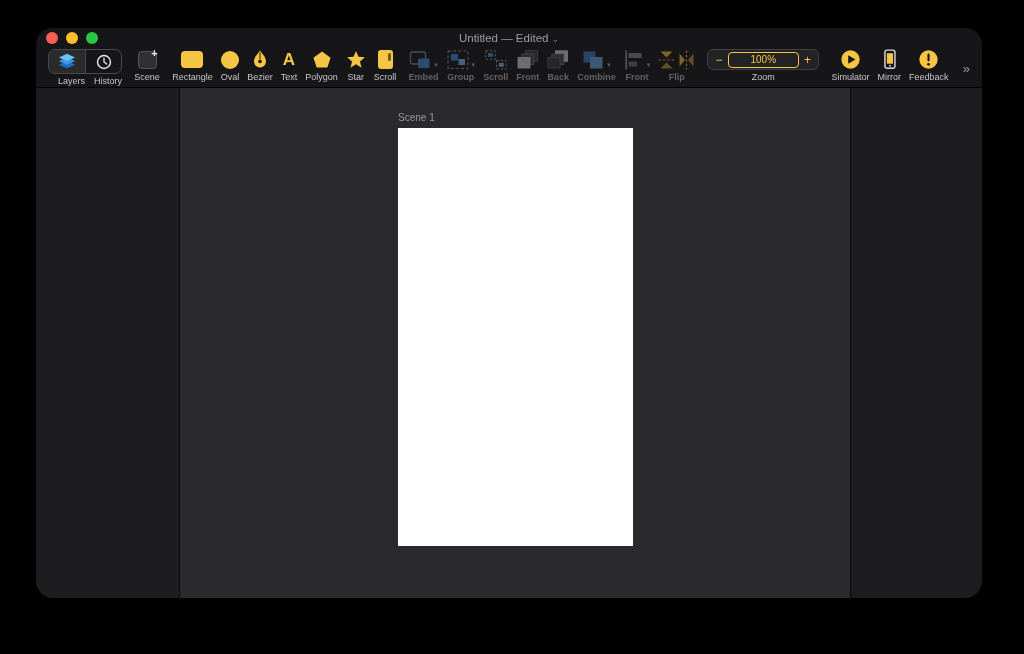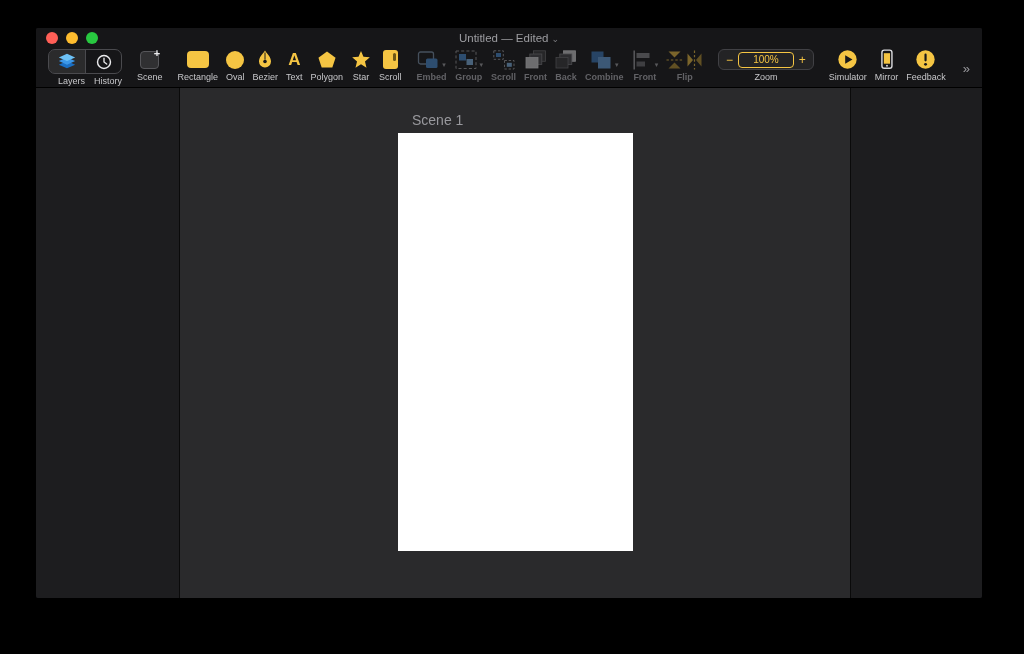--- a/index.html
+++ b/index.html
@@ -1,19 +1,19 @@
 <!DOCTYPE html>
 <html><head>
 <meta charset="utf-8">
 <style>
   * { margin:0; padding:0; box-sizing:border-box; }
   html,body { width:1024px; height:654px; background:#000; overflow:hidden;
               font-family:"Liberation Sans","DejaVu Sans",sans-serif; }
   .window { position:absolute; left:36px; top:28px; width:946px; height:570px;
-            background:#161618; border-radius:2px; overflow:hidden;
+            background:#161618; border-radius:17px; overflow:hidden;
             box-shadow:0 25px 60px rgba(0,0,0,.7); }
 
   
   .titlebar { height:18px; position:relative; background:#161618; }
   .traffic { position:absolute; left:10px; top:4px; display:flex; gap:8px; }
   .light { width:12px; height:12px; border-radius:50%; border:none; padding:0; }
   .light.red{background:#FF5F57} .light.yellow{background:#FEBC2E} .light.green{background:#28C840}
   .title { position:absolute; left:0; right:0; top:4px; text-align:center;
            font-size:11.5px; color:#9d9da1; }
   .title .chev { font-size:9px; color:#7d7d81; margin-left:3px; }
@@ -45,32 +45,32 @@
   .glyph-oval { width:18px; height:18px; background:#F5C543; border-radius:50%; display:inline-block; }
   .glyph-text { font-size:17px; font-weight:700; color:#F5C543; line-height:1; }
   .glyph-scroll { width:15px; height:19px; background:#F5C543; border-radius:3px; position:relative; display:inline-block; }
   .glyph-scroll::after { content:""; position:absolute; right:2px; top:2.5px; width:2.5px; height:8px;
                          background:#6d5717; border-radius:2px; }
 
   .zoom-ctl { display:flex; align-items:center; height:21px; background:#232325;
               border:1px solid #414145; border-radius:6px; padding:0 2px; }
   .zoom-btn { color:#F5C543; font-size:12px; line-height:1; padding:0 5px; }
   .zoom-value { border:1px solid #F5C543; border-radius:4px; color:#F5C543;
-                font-size:10px; padding:2px 14px; line-height:1; }
+                font-size:10px; padding:2px 22px; line-height:1; }
 
   .tb-overflow { align-self:center; color:#98989c; font-size:13px; padding:0 2px; }
 
   
   .content { display:flex; height:510px; }
   .panel { background:#1d1d1f; }
   .panel.left  { width:144px; border-right:1px solid #0a0a0a; }
   .panel.right { width:132px; border-left:1px solid #0a0a0a; }
   .canvas { flex:1; background:#2a2a2c; position:relative; }
   .scene-wrap { position:absolute; left:218px; top:24px; }
-  .scene-label { font-size:14px; color:#98989d; margin-bottom:5px;margin-left:14px; }
+  .scene-label { font-size:10px; color:#98989d; margin-bottom:5px; }
   .artboard { width:235px; height:418px; background:#fff; }
 </style>
 </head>
 <body>
 
 <div class="window">
 
   <div class="titlebar">
     <div class="traffic">
       <button class="light red"></button>

